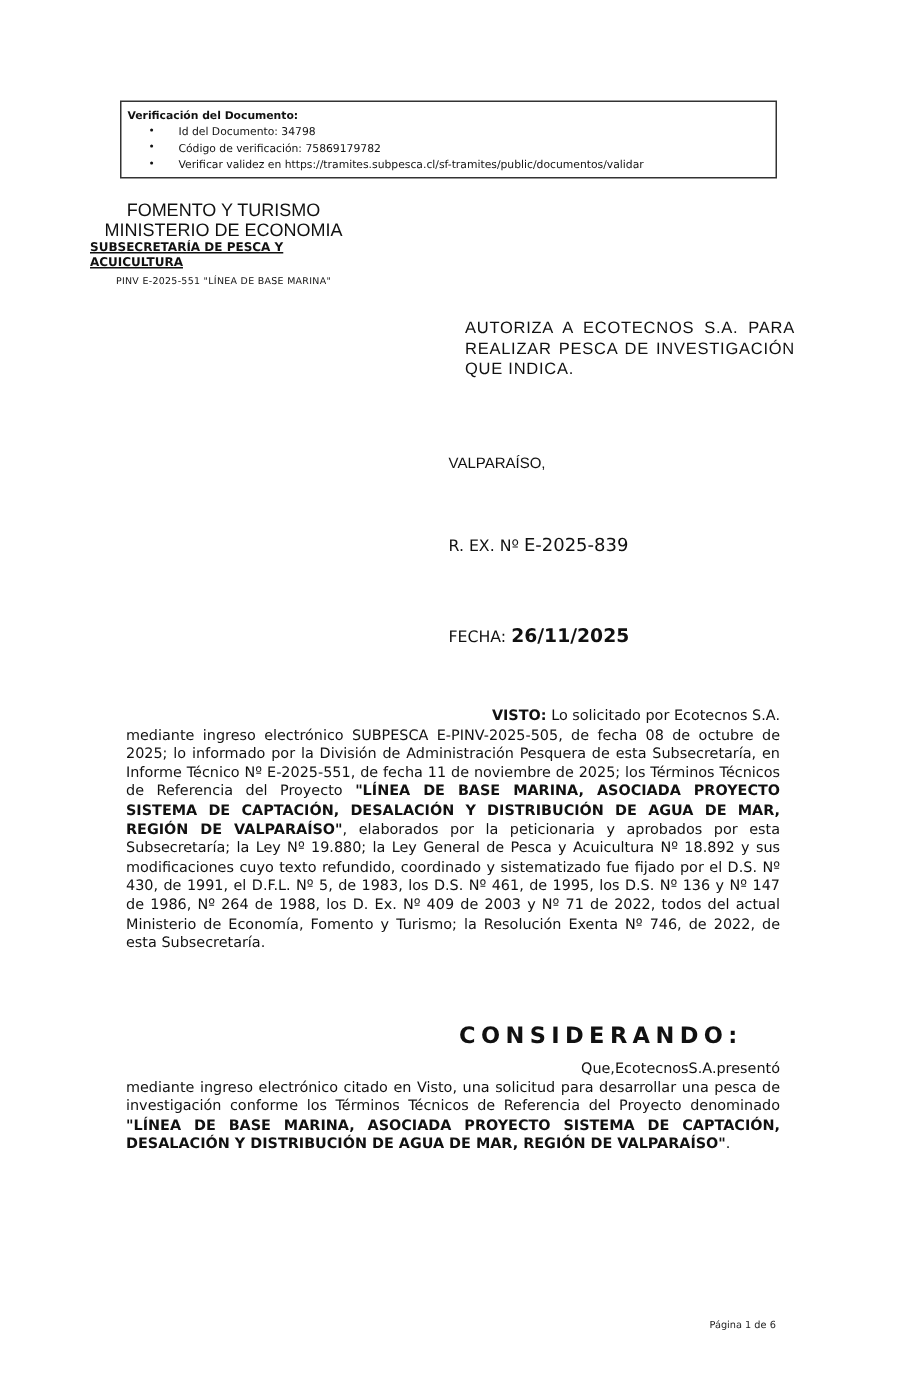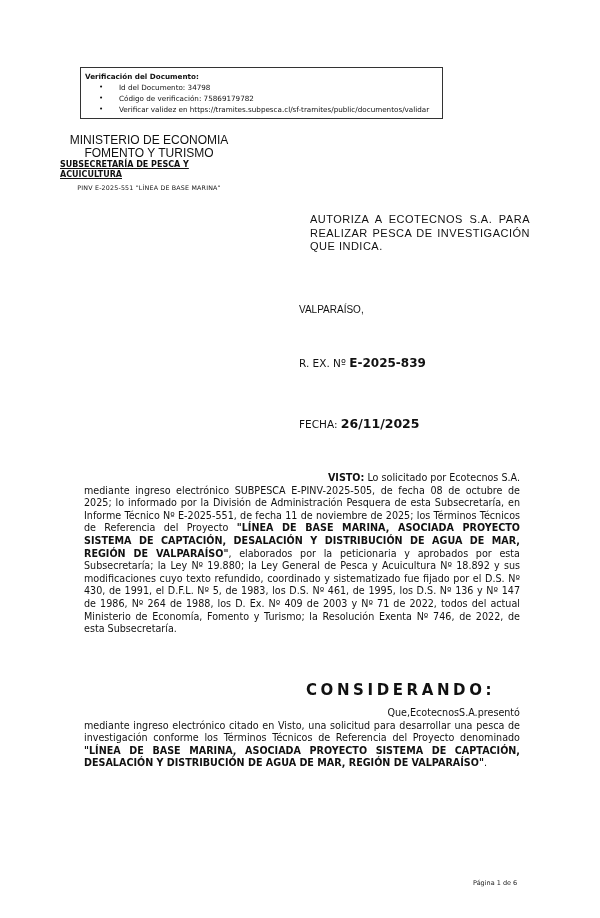--- a/index.html
+++ b/index.html
@@ -1,19 +1,19 @@
 <!DOCTYPE html>
 <html><head>
   <meta charset="utf-8">
   <style>
     html, body { margin: 0; padding: 0; background: #ffffff; }
     body { width: 600px; height: 918px; position: relative; overflow: hidden; color: #111; font-family: "DejaVu Sans", sans-serif; }
 
     .verif-box {
-      position: absolute; left: 80px; top: 67px; width: 363px; height: 52px;
+      position: absolute; left: 80px; top: 67px; width: 438px; height: 52px;
       border: 1px solid #333; box-sizing: border-box; padding: 3px 5px 0 4px;
       font-size: 7.2px; line-height: 11px; color: #111;
     }
     .verif-title { font-weight: bold; }
     .verif-list { margin: 0; padding: 0 0 0 34px; list-style: none; }
     .verif-list li { position: relative; white-space: nowrap; }
     .verif-list li::before { content: "•"; position: absolute; left: -20px; top: 0; font-size: 7px; }
 
     .ministry {
       position: absolute; left: 0; top: 134px; width: 298px; text-align: center;
@@ -34,21 +34,21 @@
       text-align: justify; letter-spacing: 0.5px;
     }
     .city {
       position: absolute; left: 299px; top: 304px;
       font-family: "Liberation Sans", sans-serif; font-size: 10px;
     }
     .rex {
       position: absolute; left: 299px; top: 356px;
       font-size: 10.5px;
     }
-    .rex .num { font-weight: bold; font-size: 12px; }
+    .rex .num { font-weight: normal; font-size: 12px; }
     .fecha {
       position: absolute; left: 299px; top: 416px;
       font-size: 10.5px;
     }
     .fecha .val { font-weight: bold; font-size: 12.5px; }
 
     .para {
       position: absolute; left: 84px; width: 436px;
       font-size: 9.6px; line-height: 12.6px; text-align: justify;
     }
@@ -74,22 +74,22 @@
 <div class="verif-box">
   <div class="verif-title">Verificación del Documento:</div>
   <ul class="verif-list">
     <li>Id del Documento: 34798</li>
     <li>Código de verificación: 75869179782</li>
     <li>Verificar validez en https://tramites.subpesca.cl/sf-tramites/public/documentos/validar</li>
   </ul>
 </div>
 
 <div class="ministry">
+  <div>FOMENTO Y TURISMO</div>
   <div>MINISTERIO DE ECONOMIA</div>
-  <div>FOMENTO Y TURISMO</div>
 </div>
 <div class="subsec">
   <div>SUBSECRETARÍA DE PESCA Y</div>
   <div>ACUICULTURA</div>
 </div>
 <div class="pinv">PINV E-2025-551 "LÍNEA DE BASE MARINA"</div>
 
 <div class="autoriza">AUTORIZA A ECOTECNOS S.A. PARA REALIZAR PESCA DE INVESTIGACIÓN QUE INDICA.</div>
 <div class="city">VALPARAÍSO,</div>
 

